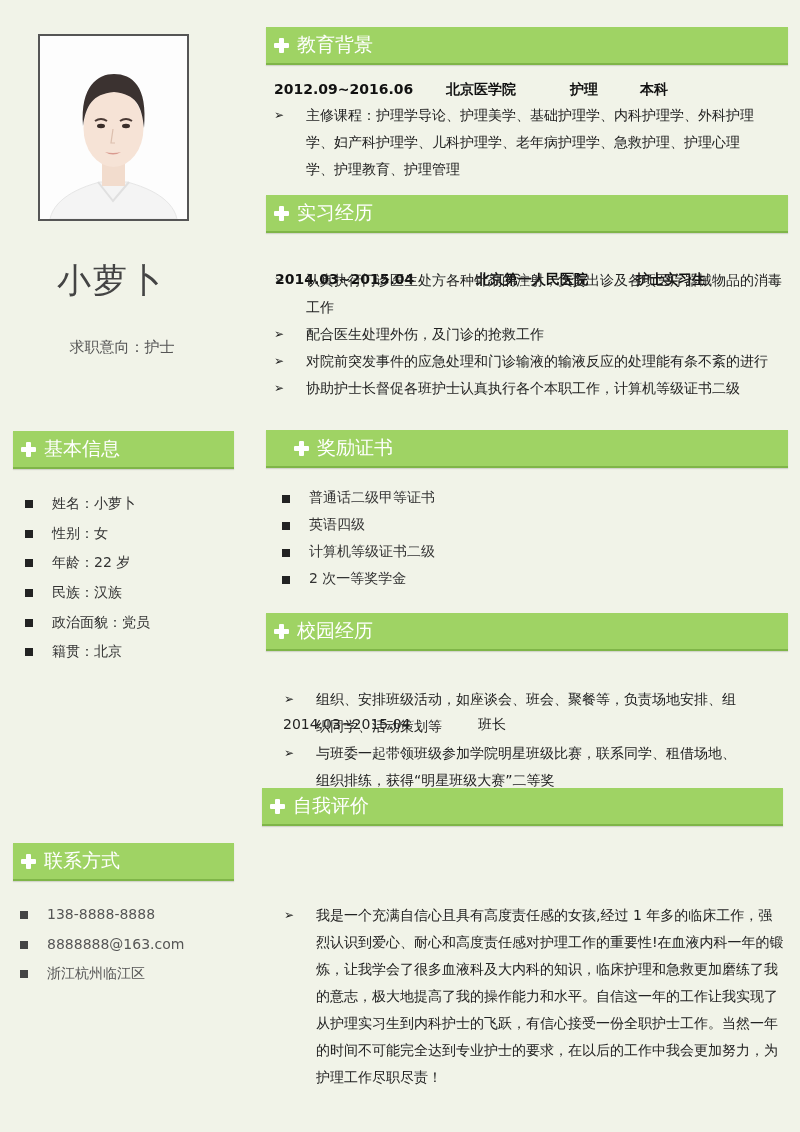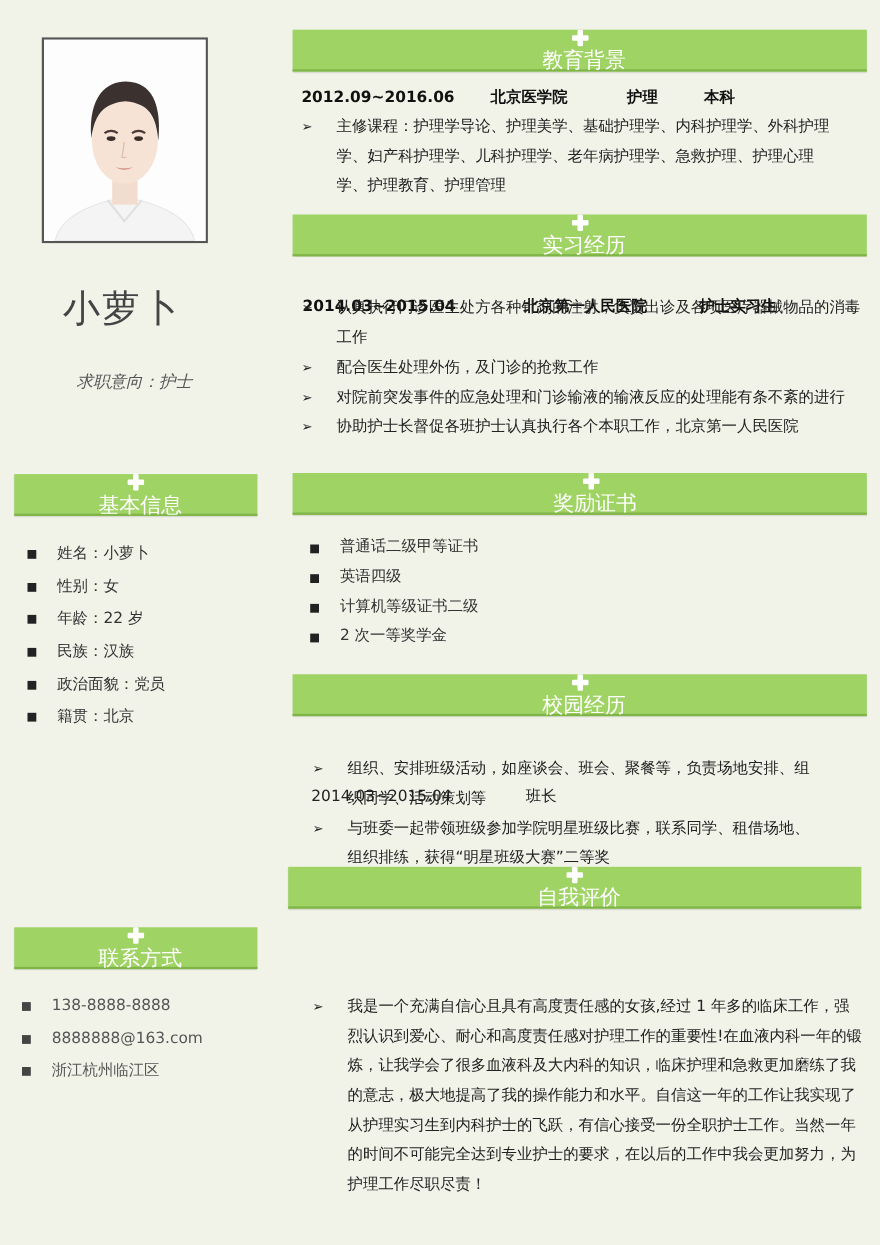--- a/index.html
+++ b/index.html
@@ -4,41 +4,41 @@
   <style>
     * { box-sizing: border-box; margin: 0; padding: 0; }
     html, body { width: 800px; height: 1132px; }
     body {
       background: #f1f3e8;
       font-family: "DejaVu Sans", "Liberation Sans", sans-serif;
       color: #222;
       position: relative;
       overflow: hidden;
     }
-    .abs { position: absolute; flex-direction: column; }
+    .abs { position: absolute; }
 
     
     .photo {
       left: 38px; top: 34px; width: 151px; height: 187px;
       border: 2px solid #555;
       background: #ffffff;
       overflow: hidden;
     }
     .photo svg { display: block; }
 
     .name {
       left: 0; width: 222px; top: 258px;
       text-align: center;
       font-size: 34px; color: #444;
       letter-spacing: 2px;
     }
     .intent {
       left: 0; width: 244px; top: 338px;
       text-align: center;
-      font-size: 15px; color: #555; font-style: italic;
+      font-size: 15px; color: #555;
     }
 
     
     .bar {
       background: #9fd364;
       border-bottom: 2px solid #7fb548;
       box-shadow: 0 1px 1px rgba(0,0,0,0.12);
       color: #fff;
       height: 38px;
       display: flex; align-items: center;
@@ -156,21 +156,21 @@
 </div>
 <div class="abs row-head" style="left:275px; top:240px; width:510px;">
   <span style="left:0;">2014.03~2015.04</span>
   <span style="left:201px;">北京第一人民医院</span>
   <span style="left:361px;">护士实习生</span>
 </div>
 <ul class="abs arrow-list" style="left:268px; top:267px; width:520px;">
   <li>认真执行门诊医生处方各种针剂的注射，负责出诊及各项医疗器械物品的消毒工作</li>
   <li>配合医生处理外伤，及门诊的抢救工作</li>
   <li>对院前突发事件的应急处理和门诊输液的输液反应的处理能有条不紊的进行</li>
-  <li>协助护士长督促各班护士认真执行各个本职工作，北京第一人民医院</li>
+  <li>协助护士长督促各班护士认真执行各个本职工作，计算机等级证书二级</li>
 </ul>
 
 <div class="abs bar bar-right" style="top:430px;padding-left:28px;">
   <span class="plus"></span>
   <span>奖励证书</span>
 </div>
 <ul class="abs sq-list" style="left:270px; top:484px; width:500px;">
   <li style="height:27px;line-height:27px;">普通话二级甲等证书</li>
   <li style="height:27px;line-height:27px;">英语四级</li>
   <li style="height:27px;line-height:27px;">计算机等级证书二级</li>

